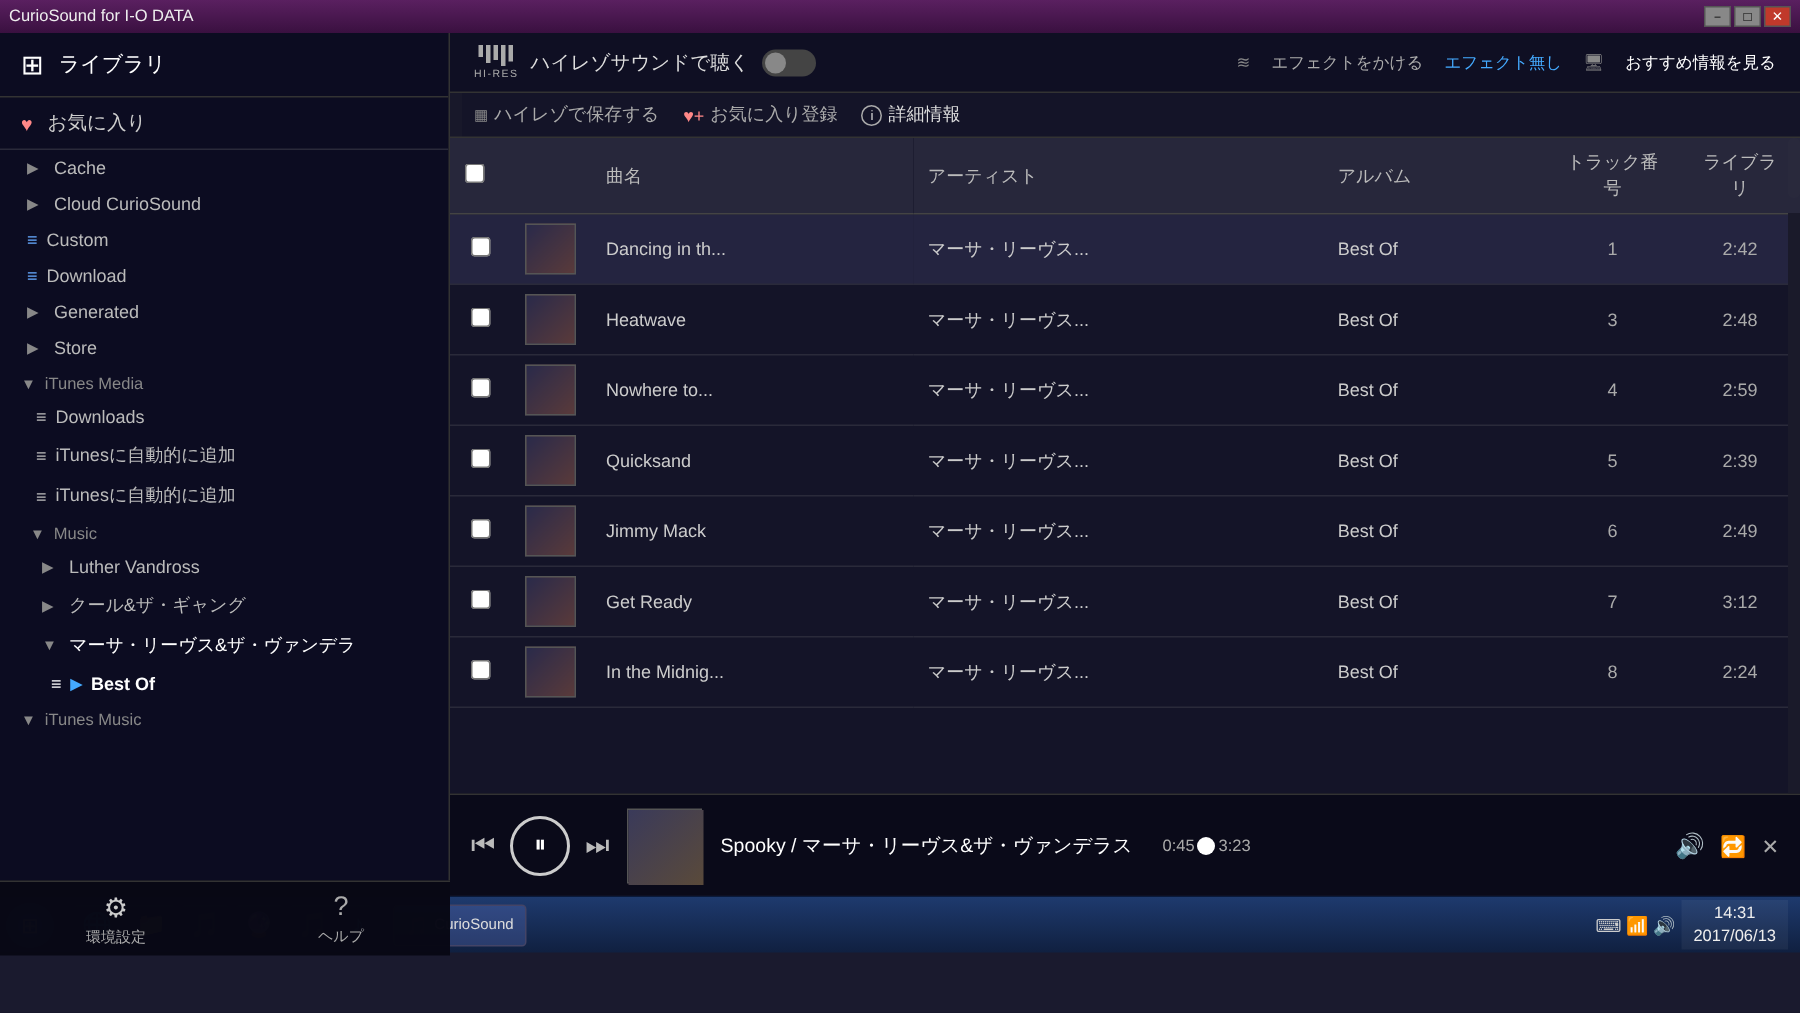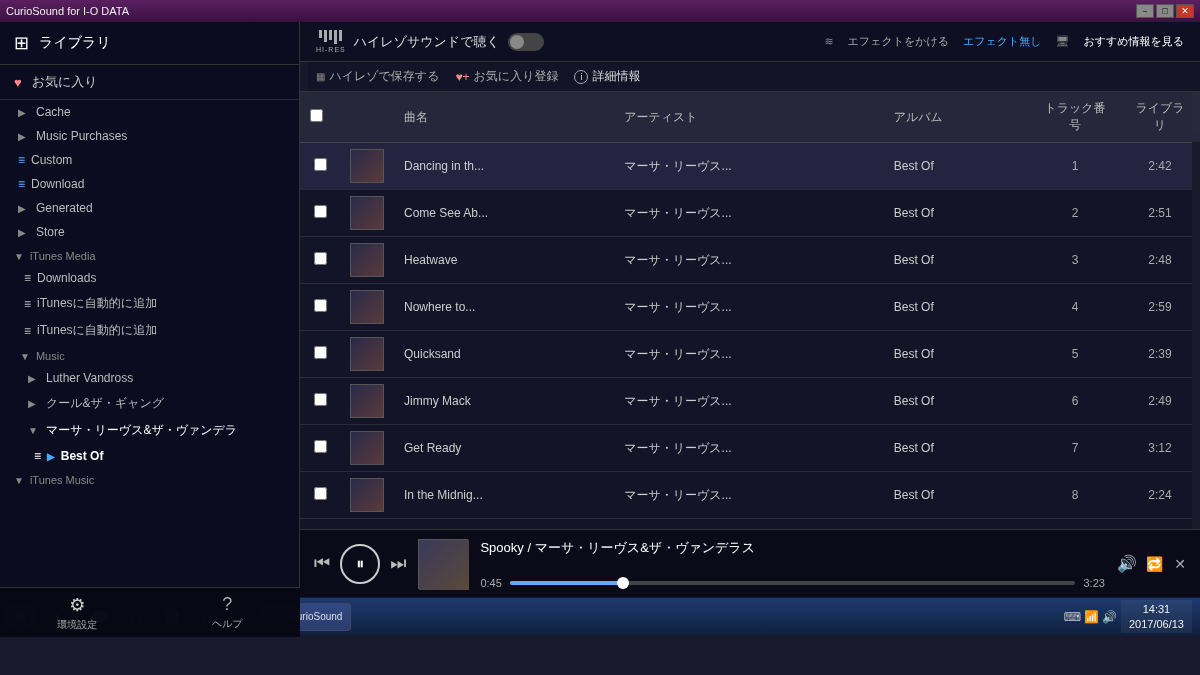--- a/index.html
+++ b/index.html
@@ -275,21 +275,21 @@
     .player-album {
       width: 50px;
       height: 50px;
       background: linear-gradient(135deg, #3a3a5a, #5a4a3a);
       border: 1px solid #555;
       flex-shrink: 0;
     }
     .player-info {
       flex: 1;
       display: flex;
-      flex-direction: column;
+      flex-direction: row;
       gap: 20px;
     }
     .player-title {
       font-size: 13px;
       color: #fff;
     }
     .progress-bar-container {
       display: flex;
       align-items: center;
       gap: 8px;
@@ -443,21 +443,21 @@
         <span>お気に入り</span>
       </div>
 
       <div class="sidebar-item">
         <span class="arrow">▶</span>
         <span>Cache</span>
       </div>
 
       <div class="sidebar-item">
         <span class="arrow">▶</span>
-        <span>Music Purchases</span>
+        <span>Cloud CurioSound</span>
       </div>
 
       <div class="sidebar-item">
         <span class="icon-menu">≡</span>
         <span>Custom</span>
       </div>
 
       <div class="sidebar-item">
         <span class="icon-menu">≡</span>
         <span>Download</span>
@@ -598,33 +598,20 @@
       <td class="num">1</td>
       <td class="time">2:42</td>
     </tr>
             <tr>
       <td class="check">
         <input type="checkbox" style="">
       </td>
       <td class="thumb">
         <div class="thumb-img"></div>
       </td>
-      <td>Come See Ab...</td>
-      <td>マーサ・リーヴス...</td>
-      <td>Best Of</td>
-      <td class="num">2</td>
-      <td class="time">2:51</td>
-    </tr>
-            <tr>
-      <td class="check">
-        <input type="checkbox" style="">
-      </td>
-      <td class="thumb">
-        <div class="thumb-img"></div>
-      </td>
       <td>Heatwave</td>
       <td>マーサ・リーヴス...</td>
       <td>Best Of</td>
       <td class="num">3</td>
       <td class="time">2:48</td>
     </tr>
             <tr>
       <td class="check">
         <input type="checkbox" style="">
       </td>

